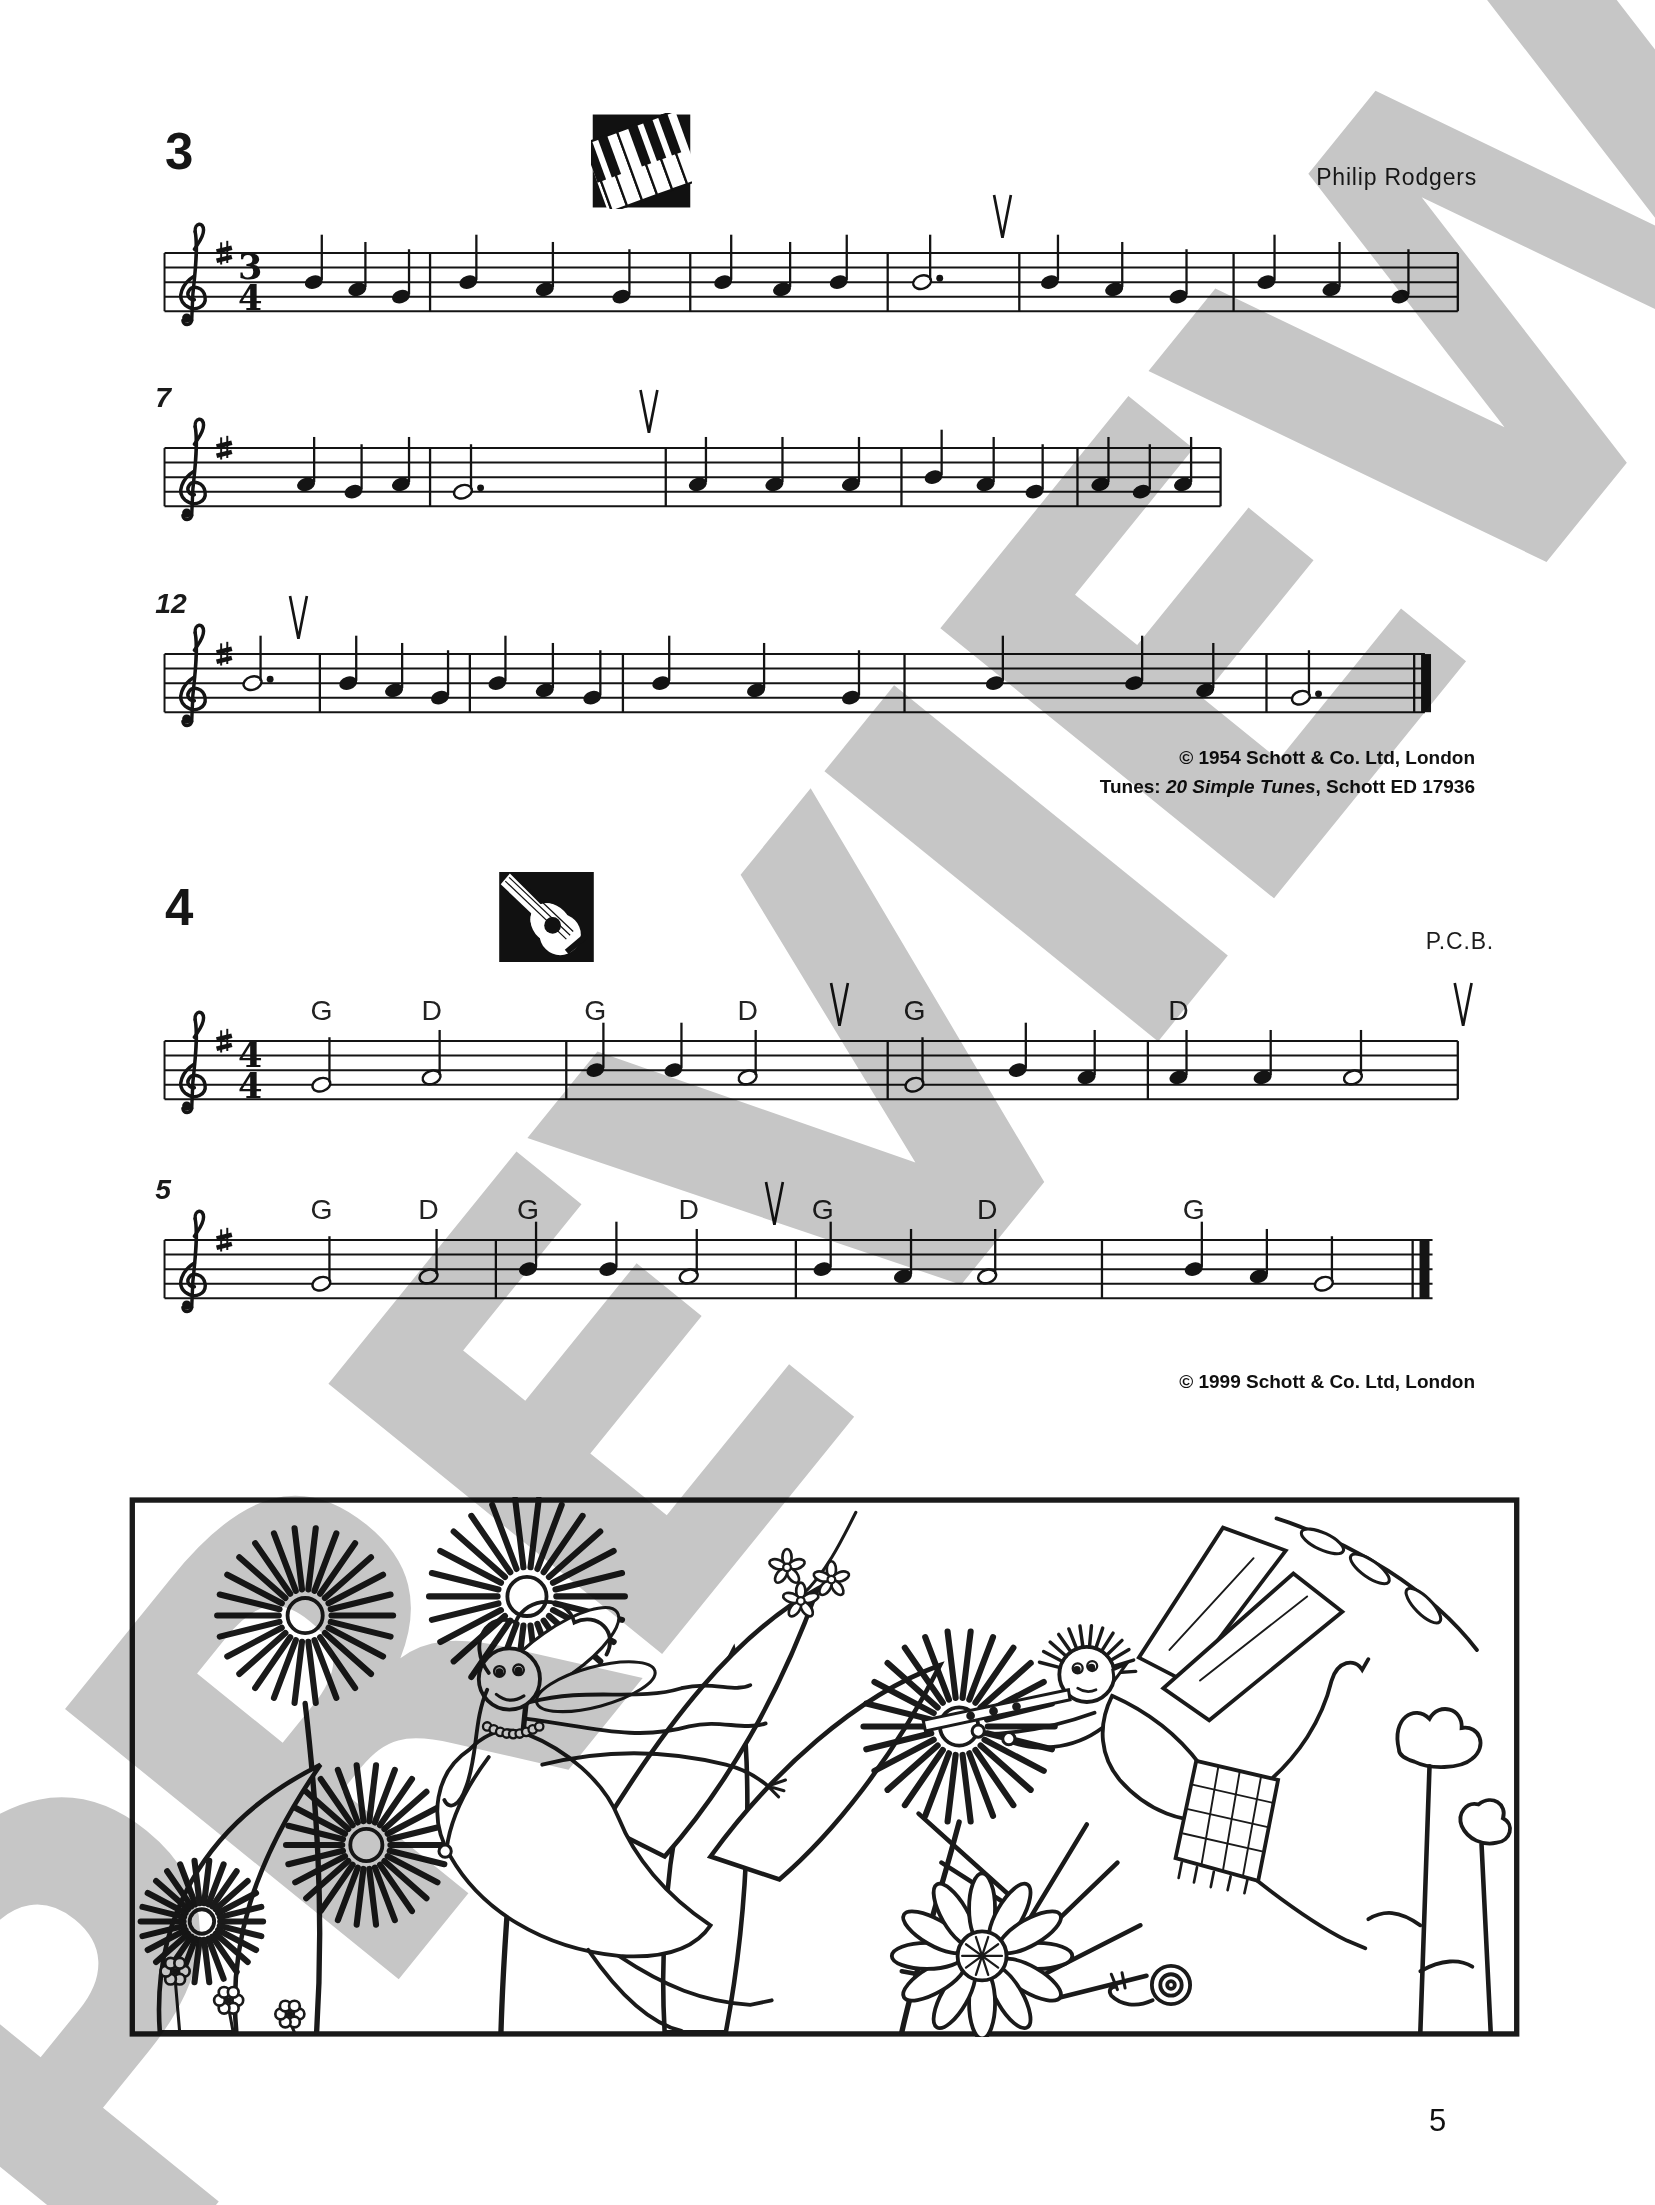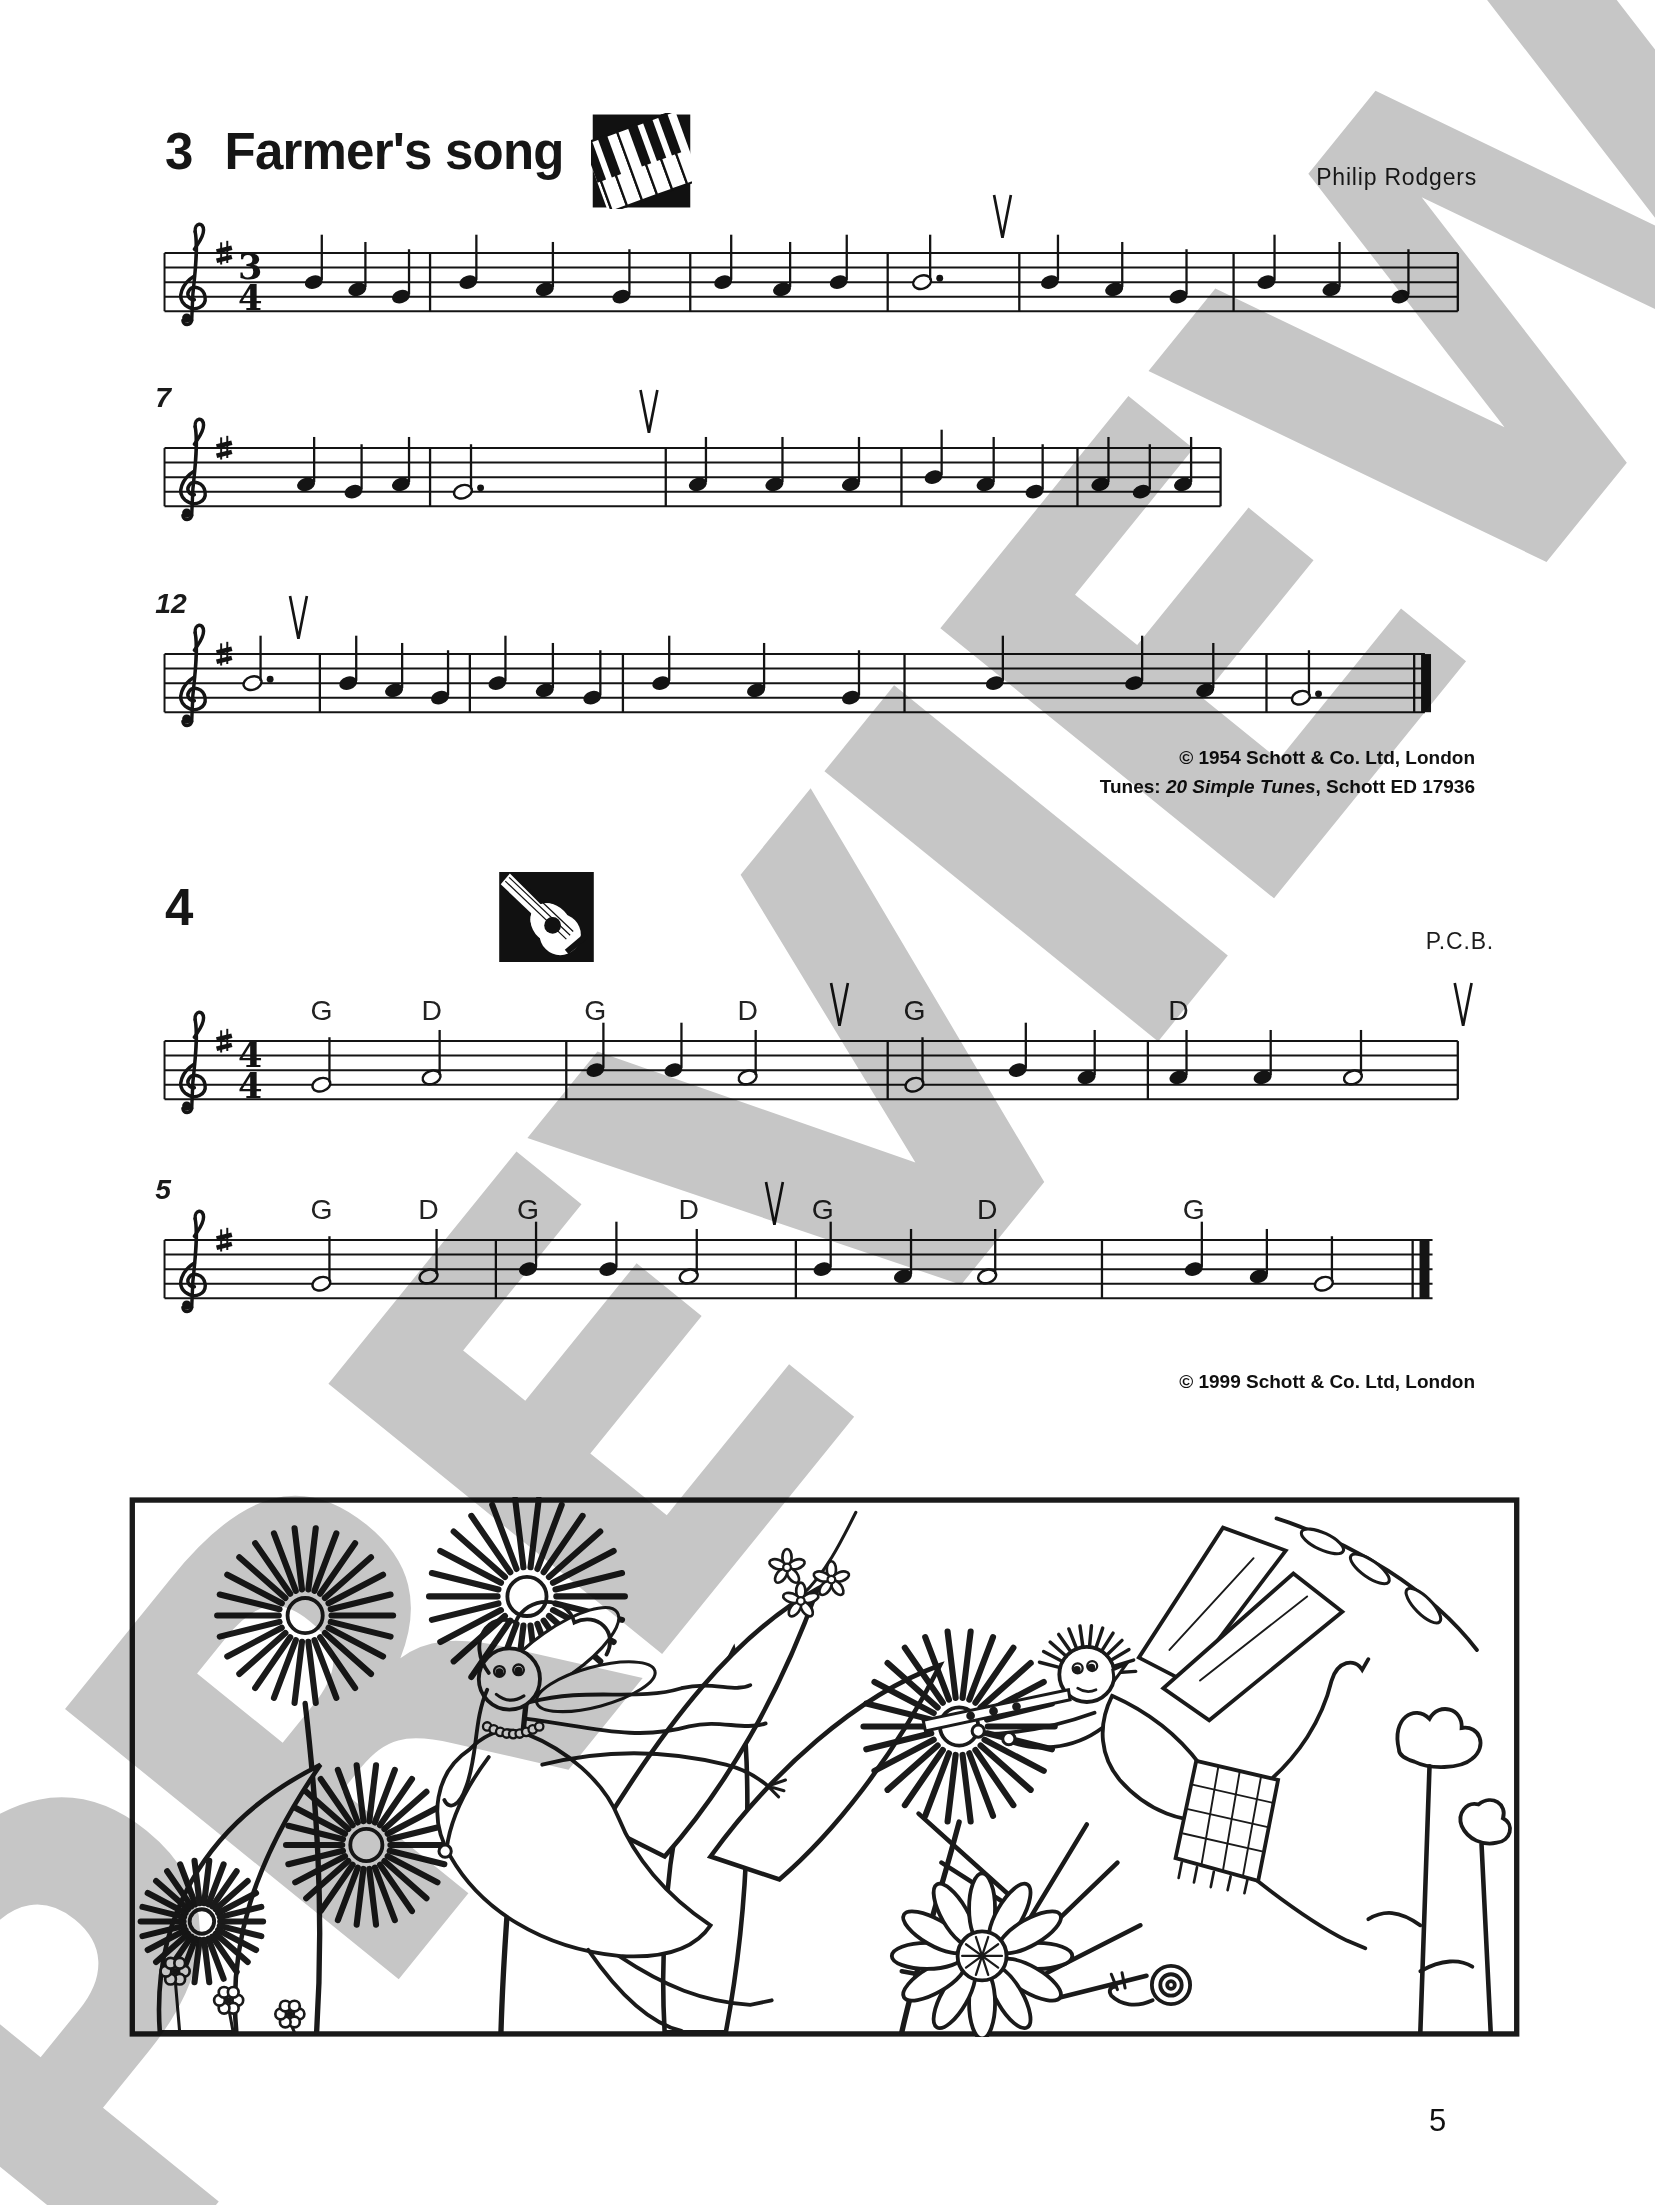--- a/index.html
+++ b/index.html
@@ -19,21 +19,20 @@
              letter-spacing:-35px;white-space:nowrap;mix-blend-mode:multiply;
              z-index:6;pointer-events:none;}
 </style>
 </head>
 <body>
 
 <div class="page">
 
   <div class="song-header" style="left:165px;top:122px;">
     <span class="song-number">3</span>
-    <span class="song-title">Farmer's song</span>
   </div>
   <svg class="icon" style="left:591px;top:113px;" width="101" height="96" viewBox="0 0 132 126">
     <defs>
         <clipPath id="pk">
           <rect x="2" y="2" width="128" height="122"></rect>
         </clipPath>
       </defs>
     <rect x="2" y="2" width="128" height="122" fill="#111"></rect>
     <g clip-path="url(#pk)" transform="rotate(-20 66 63)">
       <rect x="-14" y="16" width="21" height="96" fill="#fff" stroke="#111" stroke-width="3"></rect>

